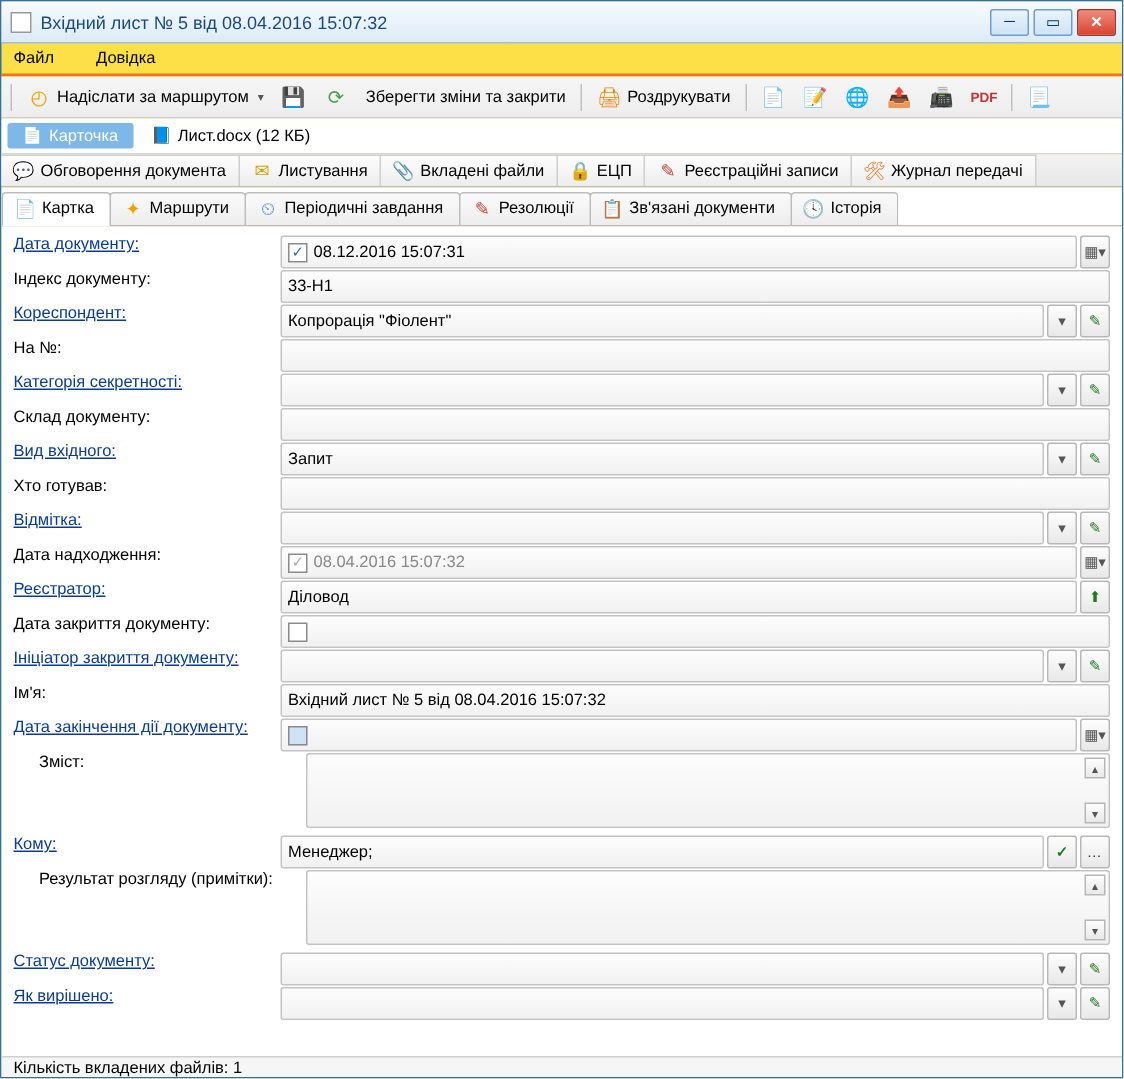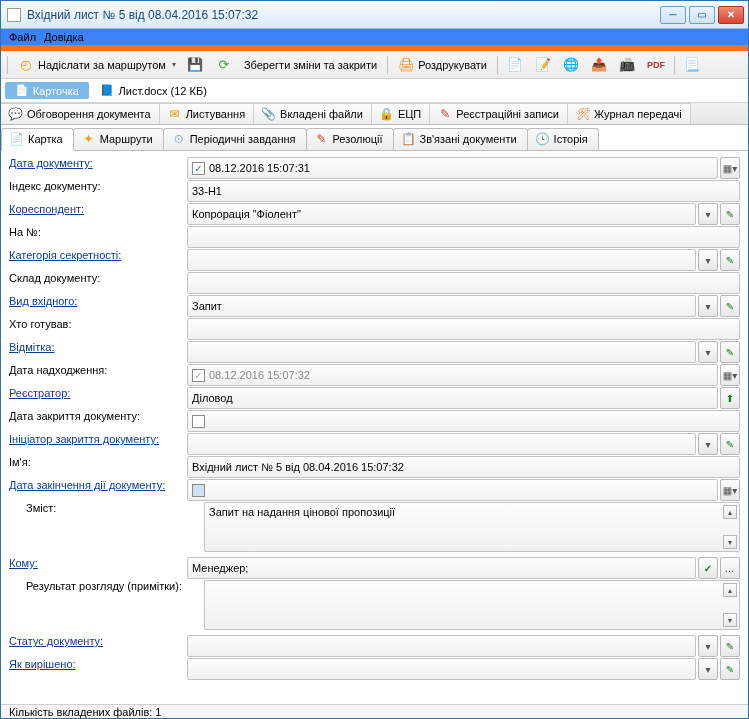--- a/index.html
+++ b/index.html
@@ -7,21 +7,21 @@
     margin: 0;
     font-family: "Segoe UI", Tahoma, sans-serif;
     font-size: 11px;
     background: #fff;
     color: #000;
   }
   .window {
     width: 749px;
     height: 719px;
     border: 1px solid #2f6fb0;
-    background: #3b82f6;
+    background: #fde047;
     display: flex;
     flex-direction: column;
   }
   
   .titlebar {
     height: 28px;
     background: linear-gradient(#f7fbff, #dceaf7);
     border-bottom: 1px solid #9fbed9;
     display: flex;
     align-items: center;
@@ -52,22 +52,22 @@
     border-color: #a83426;
     color: #fff;
     font-weight: bold;
   }
   
   .menubar {
     height: 22px;
     display: flex;
     align-items: center;
     padding: 0 8px;
-    gap: 8px;
-    border-bottom: 6px solid #f97316;
+    gap: 28px;
+    border-bottom: 2px solid #f97316;
   }
   .menubar span { color: #000; }
   
   .toolbar {
     height: 28px;
     background: linear-gradient(#f6f6f6,#ededed);
     border-bottom: 1px solid #cfcfcf;
     display: flex;
     align-items: center;
     padding: 0 4px;
@@ -460,21 +460,21 @@
         <div class="side-btn drop">▾</div>
         <div class="side-btn edit">✎</div>
       </div>
     </div>
 
     <div class="form-row">
       <div class="form-label">Дата надходження:</div>
       <div class="form-field">
         <div class="field-box" style="color:#888;">
           <span class="field-checkbox" style="color:#aaa;">✓</span>
-          <span>08.12.2016 15:07:32</span>
+          <span>08.04.2016 15:07:32</span>
         </div>
         <div class="side-btn drop">▦▾</div>
       </div>
     </div>
 
 
     <div class="form-row">
       <div class="form-label link">Реєстратор:</div>
       <div class="form-field">
         <div class="field-box">
@@ -522,21 +522,20 @@
           <span></span>
         </div>
         <div class="side-btn drop">▦▾</div>
       </div>
     </div>
 
     <div class="form-row tall">
       <div class="form-label">Зміст:</div>
       <div class="form-field">
         <div class="field-box textarea">
-          <span>Запит на надання цінової пропозиції</span>
           <div class="textarea-scroll">
             <div class="sbtn">▴</div>
             <div class="sbtn">▾</div>
           </div>
         </div>
       </div>
     </div>
 
     <div class="form-row">
       <div class="form-label link">Кому:</div>

